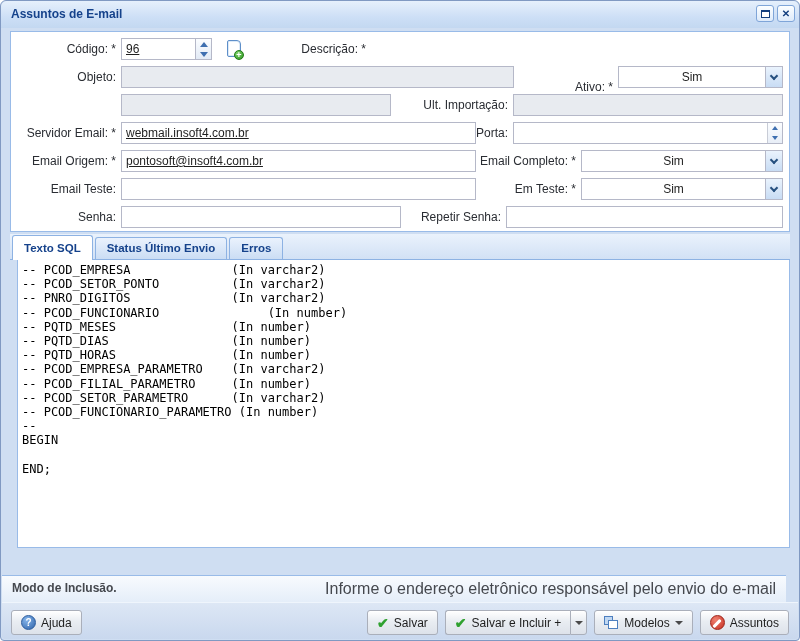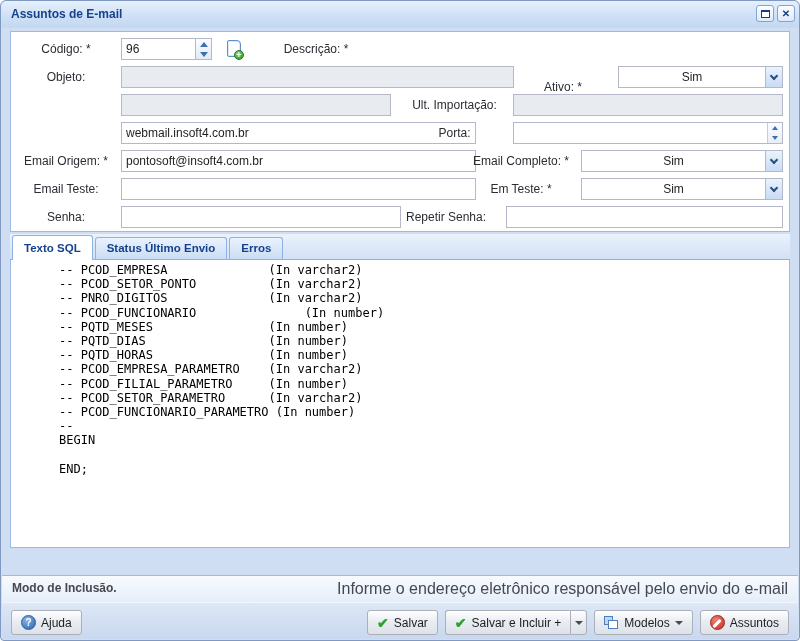--- a/index.html
+++ b/index.html
@@ -15,23 +15,23 @@
   .winbtns { position:absolute; right:4px; top:4px; display:flex; gap:3px; }
   .winbtn { width:18px; height:17px; border:1px solid #7FA5D8; border-radius:3px;
             background:linear-gradient(#FCFEFF,#DDEAFA); position:relative;
             display:flex; align-items:center; justify-content:center; }
   .max-glyph { width:9px; height:8px; border:1px solid #123E7E; border-top:2px solid #123E7E; background:#fff; }
   .close-glyph { font-size:10px; font-weight:bold; color:#123E7E; line-height:1; }
 
   
   .form-panel { position:absolute; left:9px; right:9px; top:30px; height:201px;
                 background:#fff; border:1px solid #99BBE8; }
-  .lbl { position:absolute; height:22px; line-height:22px; font-size:12px; color:#2A2D33; text-align:center; }
+  .lbl { position:absolute; height:22px; line-height:22px; font-size:12px; color:#2A2D33; text-align:right; }
   .txt { position:absolute; height:22px; border:1px solid #B5B8C8; background:#fff; color:#1F1F1F;
-         font:12px "Liberation Sans",sans-serif; padding:0 4px; outline:none; }
+         font:12px "Liberation Sans",sans-serif; padding:0 4px; outline:none;text-decoration:underline; }
   .txt.dis { background:#E8EBF0; }
   .combo { position:absolute; height:22px; border:1px solid #B5B8C8; background:#fff; }
   .combo input { position:absolute; inset:0; right:17px; width:calc(100% - 17px); border:none; outline:none;
                  font:12px "Liberation Sans",sans-serif; color:#1F1F1F; padding:0 4px; height:20px;text-align:center; }
   .trigger { position:absolute; right:0; top:0; bottom:0; width:17px;
              background:linear-gradient(#EAF3FD,#C8DCF4); border-left:1px solid #B5B8C8;
              display:flex; align-items:center; justify-content:center; }
   .chev { width:6px; height:6px; border-right:2px solid #26507F; border-bottom:2px solid #26507F;
           transform:rotate(45deg); margin-top:-3px; }
   .spinner { position:absolute; width:17px; height:22px; border:1px solid #B5B8C8;
@@ -56,27 +56,27 @@
 
   
   .tabstrip { position:absolute; left:9px; right:9px; top:233px; height:26px;
               background:linear-gradient(#EAF2FC,#D2E1F5); border-bottom:1px solid #8DB2E3;
               display:flex; align-items:flex-end; padding-left:2px; }
   .tab { height:22px; line-height:21px; padding:0 11px; margin-right:2px;
          border:1px solid #8DB2E3; border-bottom:none; border-radius:3px 3px 0 0;
          background:linear-gradient(#EAF2FD,#CBDDF4); font-size:11.5px; font-weight:bold; color:#15428B; }
   .tab.active { height:25px; line-height:24px; margin-bottom:-1px; background:#fff; position:relative; z-index:2; }
 
-  .sqlpanel { position:absolute; left:9px; right:9px; top:259px; height:288px;
-              background:#fff; border:1px solid #99BBE8; border-top:none; overflow:hidden;padding-left:44px; }
+  .sqlpanel { position:absolute; left:16px; right:9px; top:259px; height:288px;
+              background:#fff; border:1px solid #99BBE8; border-top:none; overflow:hidden; }
   .sqlpanel pre { margin:3px 0 0 4px; font:12px/14.2px "DejaVu Sans Mono",monospace;
                   color:#000; white-space:pre; }
 
   
-  .statusbar { position:absolute; left:1px; right:1px; top:574px; height:33px;
+  .statusbar { position:absolute; left:1px; right:13px; top:574px; height:33px;
                background:linear-gradient(#F8FBFE,#E1EBF8); border-top:1px solid #99BBE8;
                border-bottom:1px solid #A9BFDE; }
   .status-left { position:absolute; left:10px; top:0; line-height:25px; font-size:12px; font-weight:bold; color:#45484E; }
   .status-right { position:absolute; right:10px; top:0; line-height:25px; font-size:16px; color:#45484E; }
 
   
   .footer { position:absolute; left:1px; right:1px; top:601px; bottom:1px;
             background:linear-gradient(#DDE7F5,#C9D8EE); border-top:1px solid #EFF5FC;
             border-radius:0 0 3px 3px; }
   .btn { display:inline-flex; align-items:center; gap:5px; height:25px; padding:0 9px;
@@ -149,20 +149,21 @@
       <input readonly="" value="Sim" style="">
       <span class="trigger">
           <span class="chev"></span>
         </span>
     </span>
 
     <input class="txt dis" style="left: 110px; top: 62px; width: 270px;" readonly="" value="">
     <span class="lbl" style="left:390px;top:62px;width:107px">Ult. Importação:</span>
     <input class="txt dis" style="left: 502px; top: 62px; width: 270px;" readonly="" value="">
 
+    <span class="lbl" style="left:5px;top:90px;width:100px">Servidor Email: *</span>
     <input class="txt" style="left: 110px; top: 90px; width: 355px;" readonly="" value="webmail.insoft4.com.br">
     <span class="lbl" style="left:390px;top:90px;width:107px">Porta:</span>
     <span class="combo" style="left:502px;top:90px;width:270px">
       <input readonly="" value="" style="">
       <span class="inspin">
         <span class="cell">
             <span class="tri-up"></span>
           </span>
         <span class="cell">
             <span class="tri-down"></span>

